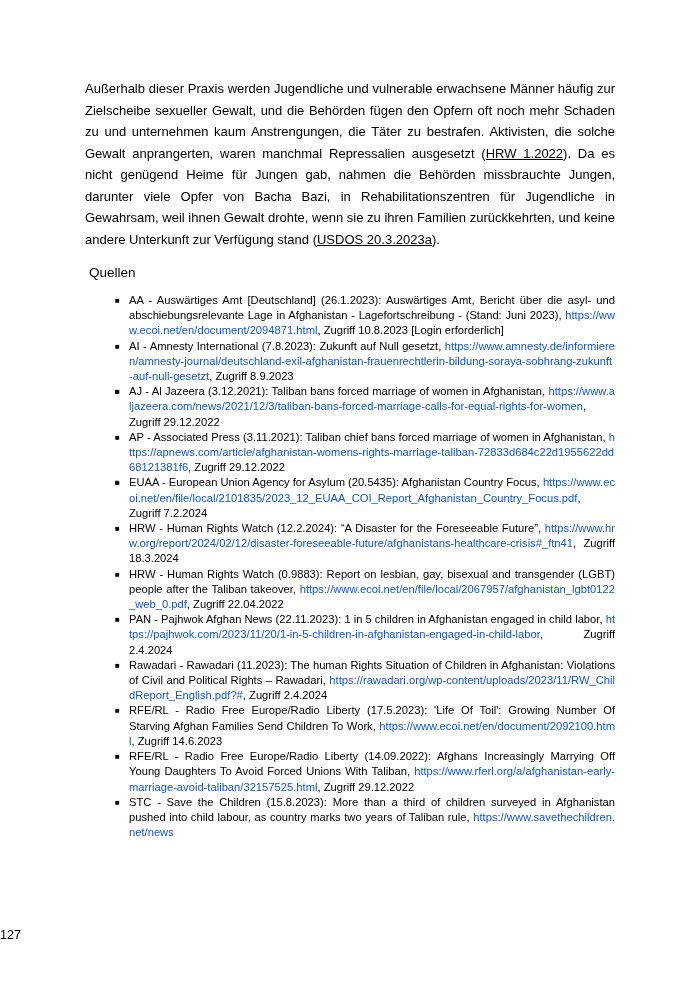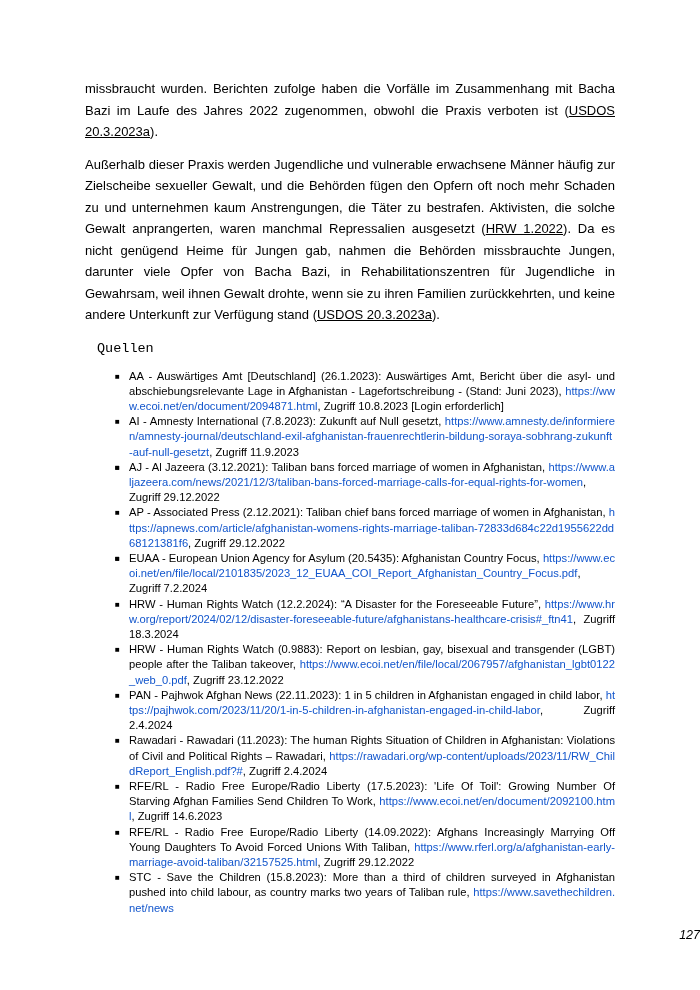--- a/index.html
+++ b/index.html
@@ -16,22 +16,21 @@
   .content { padding:78px 85px 0 85px; }
   .para {
     font-size:13px;
     line-height:21.5px;
     text-align:justify;
     margin:0 0 11px 0;
   }
   .heading {
     font-size:13.5px;
     font-weight:normal;
-    margin:15px 0 13px 12px;
-    font-family:Liberation Mono, monospace;
+    margin:15px 0 13px 4px;
   }
   .sources {
     margin-left:30px;
     font-size:11.2px;
     line-height:15.2px;
   }
   .source-item {
     position:relative;
     padding-left:14px;
     text-align:justify;
@@ -50,45 +49,43 @@
   }
   a.ref {
     color:#000000;
     text-decoration:underline;
     cursor:pointer;
   }
   .page-number {
     position:absolute;
     left:0; right:0;
     top:928px;
-    text-align:right;
+    text-align:left;
     font-size:12.5px;
-    font-style:italic;
   }
 </style>
 </head>
 <body>
 
 <div class="page">
   <div class="content">
     <div id="paragraphs">
-        <p class="para"><span>missbraucht wurden. Berichten zufolge haben die Vorfälle im Zusammenhang mit Bacha Bazi im Laufe des Jahres 2022 zugenommen, obwohl die Praxis verboten ist (</span><a class="ref">USDOS 20.3.2023a</a><span>).</span></p>
         <p class="para"><span>Außerhalb dieser Praxis werden Jugendliche und vulnerable erwachsene Männer häufig zur Zielscheibe sexueller Gewalt, und die Behörden fügen den Opfern oft noch mehr Schaden zu und unternehmen kaum Anstrengungen, die Täter zu bestrafen. Aktivisten, die solche Gewalt anprangerten, waren manchmal Repressalien ausgesetzt (</span><a class="ref">HRW 1.2022</a><span>). Da es nicht genügend Heime für Jungen gab, nahmen die Behörden missbrauchte Jungen, darunter viele Opfer von Bacha Bazi, in Rehabilitationszentren für Jugendliche in Gewahrsam, weil ihnen Gewalt drohte, wenn sie zu ihren Familien zurückkehrten, und keine andere Unterkunft zur Verfügung stand (</span><a class="ref">USDOS 20.3.2023a</a><span>).</span></p>
       </div>
     <h2 class="heading">Quellen</h2>
     <div id="sources" class="sources">
         <div class="source-item"><span class="bullet">■</span><span><span>AA - Auswärtiges Amt [Deutschland] (26.1.2023): Auswärtiges Amt, Bericht über die asyl- und abschiebungsrelevante Lage in Afghanistan - Lagefortschreibung - (Stand: Juni 2023), </span><a class="url">https://www.ecoi.net/en/document/2094871.html</a><span>, Zugriff 10.8.2023 [Login erforderlich]</span></span></div>
-        <div class="source-item"><span class="bullet">■</span><span><span>AI - Amnesty International (7.8.2023): Zukunft auf Null gesetzt, </span><a class="url">https://www.amnesty.de/informieren/amnesty-journal/deutschland-exil-afghanistan-frauenrechtlerin-bildung-soraya-sobhrang-zukunft-auf-null-gesetzt</a><span>, Zugriff 11.9.2023</span></span></div>
+        <div class="source-item"><span class="bullet">■</span><span><span>AI - Amnesty International (7.8.2023): Zukunft auf Null gesetzt, </span><a class="url">https://www.amnesty.de/informieren/amnesty-journal/deutschland-exil-afghanistan-frauenrechtlerin-bildung-soraya-sobhrang-zukunft-auf-null-gesetzt</a><span>, Zugriff 8.9.2023</span></span></div>
         <div class="source-item"><span class="bullet">■</span></div>
         <div class="source-item"><span class="bullet">■</span><span><span>AJ - Al Jazeera (3.12.2021): Taliban bans forced marriage of women in Afghanistan, </span><a class="url">https://www.aljazeera.com/news/2021/12/3/taliban-bans-forced-marriage-calls-for-equal-rights-for-women</a><span>, Zugriff 29.12.2022</span></span></div>
-        <div class="source-item"><span class="bullet">■</span><span><span>AP - Associated Press (2.12.2021): Taliban chief bans forced marriage of women in Afghanistan, </span><a class="url">https://apnews.com/article/afghanistan-womens-rights-marriage-taliban-72833d684c22d1955622dd68121381f6</a><span>, Zugriff 29.12.2022</span></span></div>
+        <div class="source-item"><span class="bullet">■</span><span><span>AP - Associated Press (3.11.2021): Taliban chief bans forced marriage of women in Afghanistan, </span><a class="url">https://apnews.com/article/afghanistan-womens-rights-marriage-taliban-72833d684c22d1955622dd68121381f6</a><span>, Zugriff 29.12.2022</span></span></div>
         <div class="source-item"><span class="bullet">■</span></div>
         <div class="source-item"><span class="bullet">■</span><span><span>EUAA - European Union Agency for Asylum (20.5435): Afghanistan Country Focus, </span><a class="url">https://www.ecoi.net/en/file/local/2101835/2023_12_EUAA_COI_Report_Afghanistan_Country_Focus.pdf</a><span>, Zugriff 7.2.2024</span></span></div>
         <div class="source-item"><span class="bullet">■</span><span><span>HRW - Human Rights Watch (12.2.2024): “A Disaster for the Foreseeable Future”, </span><a class="url">https://www.hrw.org/report/2024/02/12/disaster-foreseeable-future/afghanistans-healthcare-crisis#_ftn41</a><span>, Zugriff 18.3.2024</span></span></div>
-        <div class="source-item"><span class="bullet">■</span><span><span>HRW - Human Rights Watch (0.9883): Report on lesbian, gay, bisexual and transgender (LGBT) people after the Taliban takeover, </span><a class="url">https://www.ecoi.net/en/file/local/2067957/afghanistan_lgbt0122_web_0.pdf</a><span>, Zugriff 23.12.2022</span></span></div>
+        <div class="source-item"><span class="bullet">■</span><span><span>HRW - Human Rights Watch (0.9883): Report on lesbian, gay, bisexual and transgender (LGBT) people after the Taliban takeover, </span><a class="url">https://www.ecoi.net/en/file/local/2067957/afghanistan_lgbt0122_web_0.pdf</a><span>, Zugriff 22.04.2022</span></span></div>
         <div class="source-item"><span class="bullet">■</span><span><span>PAN - Pajhwok Afghan News (22.11.2023): 1 in 5 children in Afghanistan engaged in child labor, </span><a class="url">https://pajhwok.com/2023/11/20/1-in-5-children-in-afghanistan-engaged-in-child-labor</a><span>, Zugriff 2.4.2024</span></span></div>
         <div class="source-item"><span class="bullet">■</span><span><span>Rawadari - Rawadari (11.2023): The human Rights Situation of Children in Afghanistan: Violations of Civil and Political Rights – Rawadari, </span><a class="url">https://rawadari.org/wp-content/uploads/2023/11/RW_ChildReport_English.pdf?#</a><span>, Zugriff 2.4.2024</span></span></div>
         <div class="source-item"><span class="bullet">■</span><span><span>RFE/RL - Radio Free Europe/Radio Liberty (17.5.2023): 'Life Of Toil': Growing Number Of Starving Afghan Families Send Children To Work, </span><a class="url">https://www.ecoi.net/en/document/2092100.html</a><span>, Zugriff 14.6.2023</span></span></div>
         <div class="source-item"><span class="bullet">■</span><span><span>RFE/RL - Radio Free Europe/Radio Liberty (14.09.2022): Afghans Increasingly Marrying Off Young Daughters To Avoid Forced Unions With Taliban, </span><a class="url">https://www.rferl.org/a/afghanistan-early-marriage-avoid-taliban/32157525.html</a><span>, Zugriff 29.12.2022</span></span></div>
         <div class="source-item"><span class="bullet">■</span><span><span>STC - Save the Children (15.8.2023): More than a third of children surveyed in Afghanistan pushed into child labour, as country marks two years of Taliban rule, </span><a class="url">https://www.savethechildren.net/news</a></span></div>
       </div>
   </div>
   <div class="page-number">127</div>
 </div>
 

